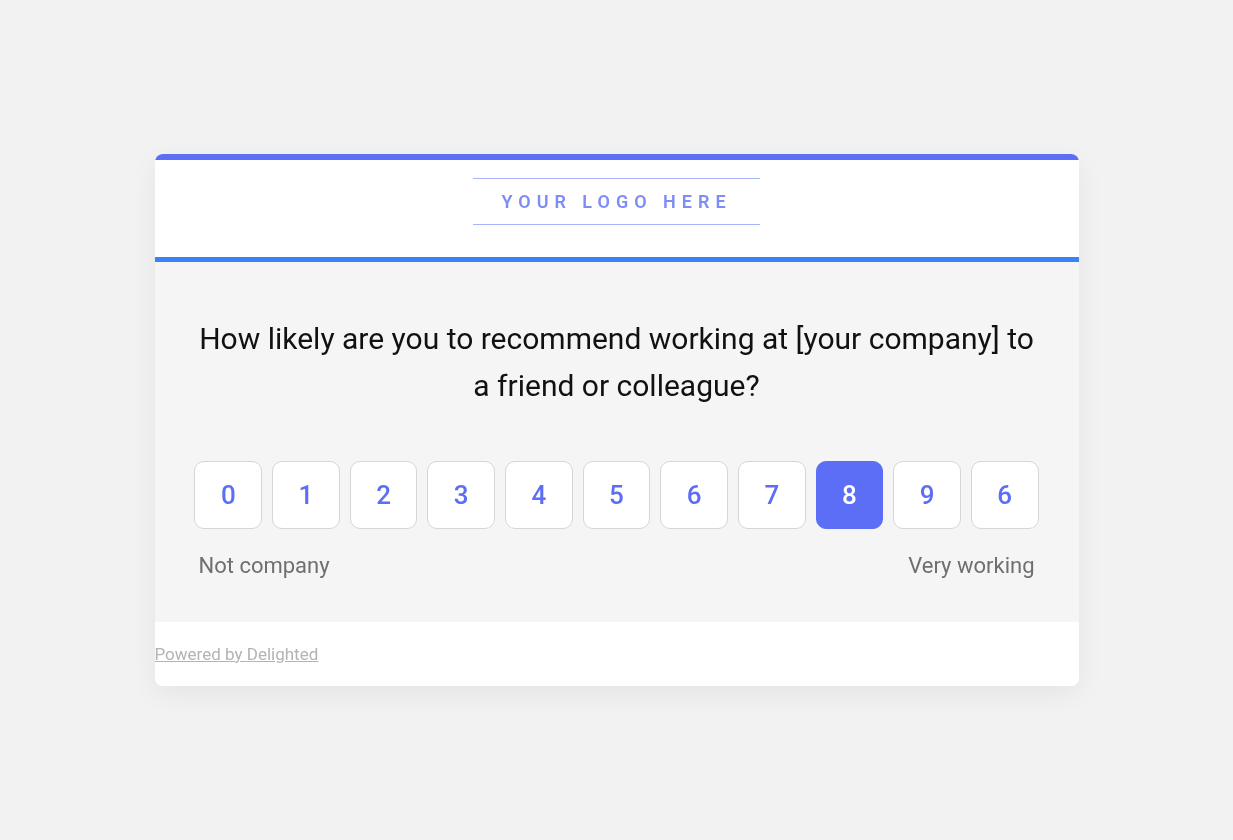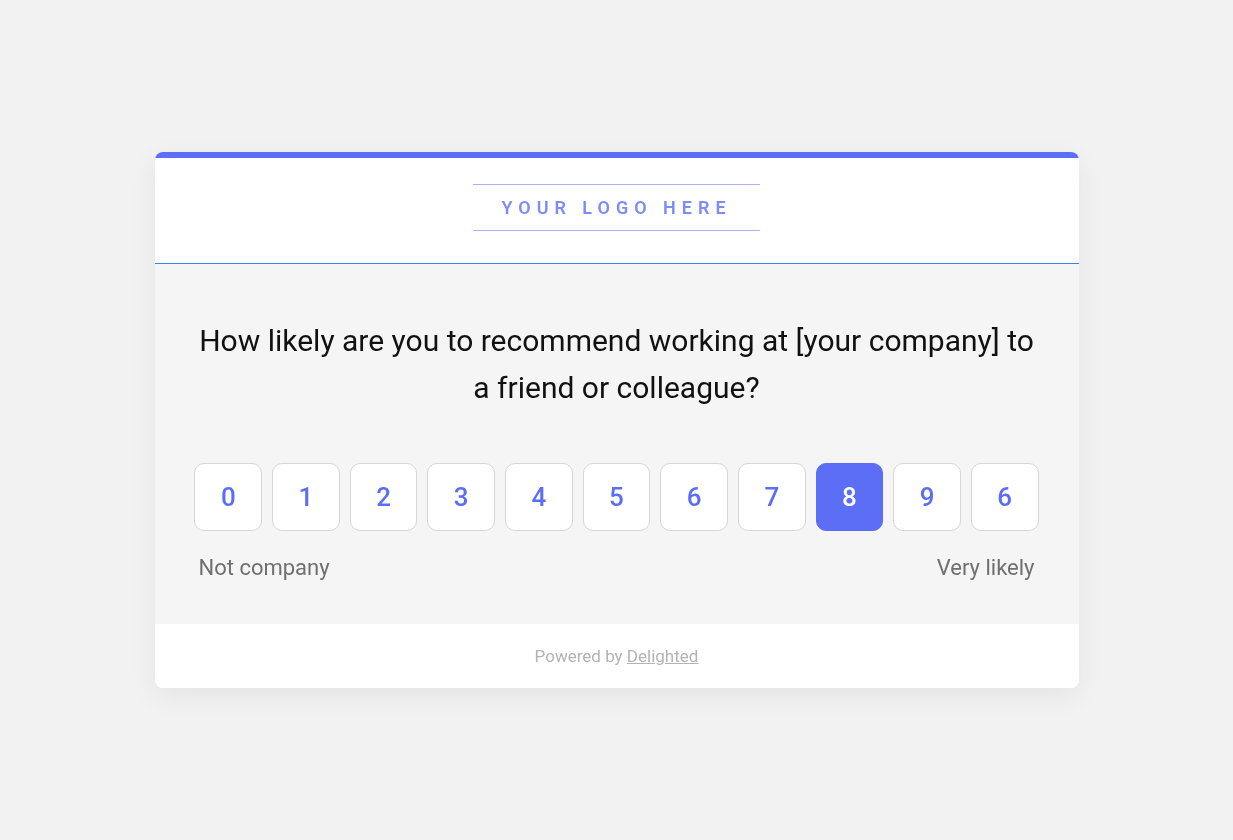--- a/index.html
+++ b/index.html
@@ -28,24 +28,24 @@
 
     .accent-bar {
       height: 6px;
       background: #5b6ef5;
       border-top-left-radius: 8px;
       border-top-right-radius: 8px;
     }
 
     .logo-section {
       background: #fff;
-      padding: 26px 0 32px 0;
+      padding: 18px 0 32px 0;
       display: flex;
       justify-content: center;
-      border-bottom: 1px solid #3b82f6;
+      border-bottom: 5px solid #3b82f6;
     }
 
     .logo-placeholder {
       border-top: 1px solid #a9b3f8;
       border-bottom: 1px solid #a9b3f8;
       padding: 12px 28px;
       letter-spacing: 6px;
       font-size: 18px;
       font-weight: 600;
       color: #7e8cf7;
@@ -97,23 +97,24 @@
       display: flex;
       justify-content: space-between;
       padding: 0 4px;
       font-size: 22px;
       color: #6f6f6f;
     }
 
     .footer-section {
       background: #fff;
       padding: 22px 0;
-      text-align: center;
+      text-align: left;
       font-size: 17px;
       color: #b3b3b3;
+      text-decoration: underline;
     }
 
     .footer-link {
       text-decoration: underline;
       cursor: pointer;
     }
   </style>
 </head>
 <body>
 
@@ -136,20 +137,20 @@
       <div class="rating-button">5</div>
       <div class="rating-button">6</div>
       <div class="rating-button">7</div>
       <div class="rating-button selected">8</div>
       <div class="rating-button">9</div>
       <div class="rating-button">6</div>
     </div>
 
     <div class="labels-row">
       <span>Not company</span>
-      <span>Very likely</span>
+      <span>Very working</span>
     </div>
   </div>
 
   <div class="footer-section">
     <span>Powered by </span><span class="footer-link">Delighted</span>
   </div>
 </div>
 
 </body></html>

